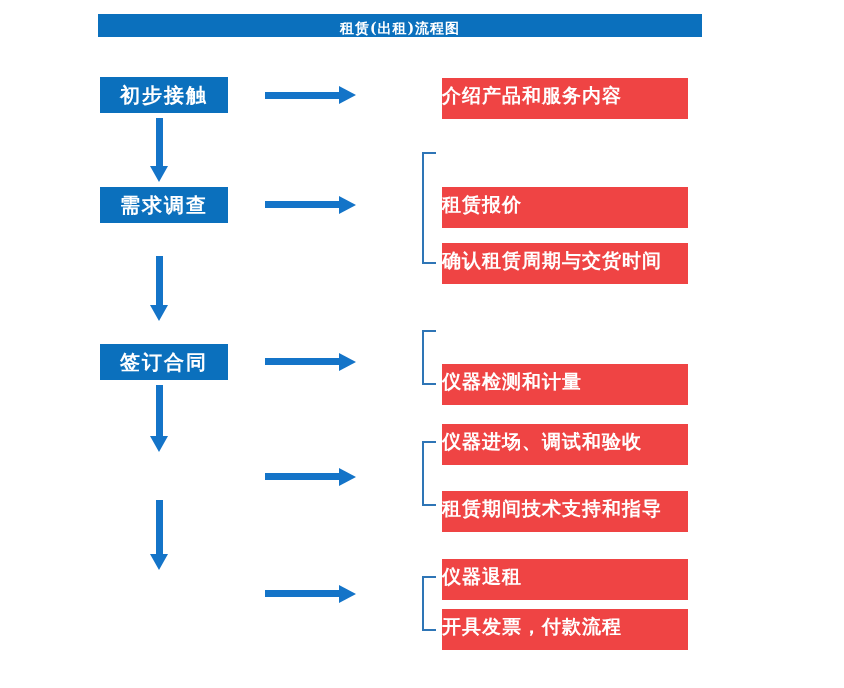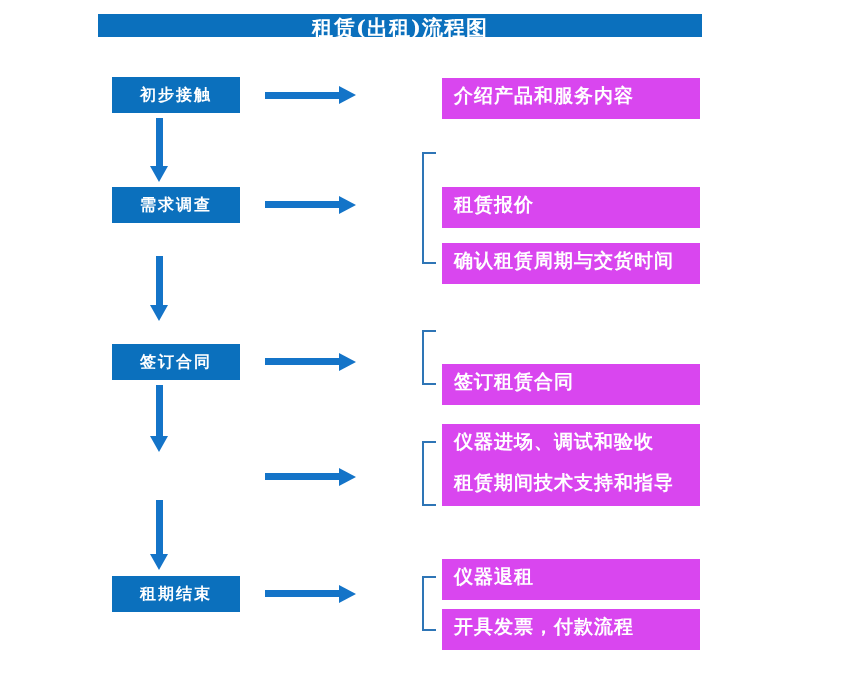--- a/index.html
+++ b/index.html
@@ -2,33 +2,32 @@
 <html><head>
 <meta charset="utf-8">
 <style>
   html,body{margin:0;padding:0;background:#ffffff;}
   .canvas{
     position:relative;width:844px;height:688px;background:#ffffff;overflow:hidden;
     font-family:"DejaVu Serif","Liberation Serif",serif;
   }
   .title-bar{
     position:absolute;left:98px;top:14px;width:604px;height:23px;
-    background:#0b70bd;color:#ffffff;font-size:21px;font-weight:bold;
+    background:#0b70bd;color:#ffffff;font-size:14px;font-weight:bold;
     text-align:center;line-height:28px;letter-spacing:1px;
   }
   .stage-box{
     position:absolute;left:100px;width:128px;height:36px;background:#0b70bd;
-    color:#ffffff;font-size:16px;font-weight:bold;text-align:center;line-height:36px;
+    color:#ffffff;font-size:20px;font-weight:bold;text-align:center;line-height:36px;
     letter-spacing:2px;
-    margin-left:12px;
   }
   .detail-box{
-    position:absolute;left:442px;width:246px;height:41px;background:#d946ef;
+    position:absolute;left:442px;width:246px;height:41px;background:#ef4444;
     color:#ffffff;font-size:19px;font-weight:bold;line-height:35px;
-    padding-left:12px;letter-spacing:1px;white-space:nowrap;
+    letter-spacing:1px;white-space:nowrap;
   }
   .h-arrow-shaft{
     position:absolute;left:265px;width:74px;height:7px;background:#1474c8;
   }
   .h-arrow-head{
     position:absolute;left:339px;width:0;height:0;
     border-top:9px solid transparent;border-bottom:9px solid transparent;
     border-left:17px solid #1474c8;
   }
   .v-arrow-shaft{
@@ -47,28 +46,27 @@
 </head>
 <body>
 
 <div class="canvas">
 
   <div class="title-bar">租赁(出租)流程图</div>
 
   <div class="stage-box" style="top:77px">初步接触</div>
   <div class="stage-box" style="top:187px">需求调查</div>
   <div class="stage-box" style="top:344px">签订合同</div>
-  <div class="stage-box" style="top:576px">租期结束</div>
 
   <div class="detail-box" style="top:78px">介绍产品和服务内容</div>
   <div class="detail-box" style="top:187px">租赁报价</div>
   <div class="detail-box" style="top:243px">确认租赁周期与交货时间</div>
-  <div class="detail-box" style="top:364px">签订租赁合同</div>
+  <div class="detail-box" style="top:364px">仪器检测和计量</div>
   <div class="detail-box" style="top:424px">仪器进场、调试和验收</div>
-  <div class="detail-box" style="top:465px">租赁期间技术支持和指导</div>
+  <div class="detail-box" style="top:491px">租赁期间技术支持和指导</div>
   <div class="detail-box" style="top:609px">开具发票，付款流程</div>
   <div class="detail-box" style="top:559px">仪器退租</div>
 
   <div class="h-arrow-shaft" style="top:91.5px"></div>
   <div class="h-arrow-head" style="top:86px"></div>
 
   <div class="h-arrow-shaft" style="top:201px"></div>
   <div class="h-arrow-head" style="top:195.5px"></div>
 
   <div class="h-arrow-shaft" style="top:358px"></div>

